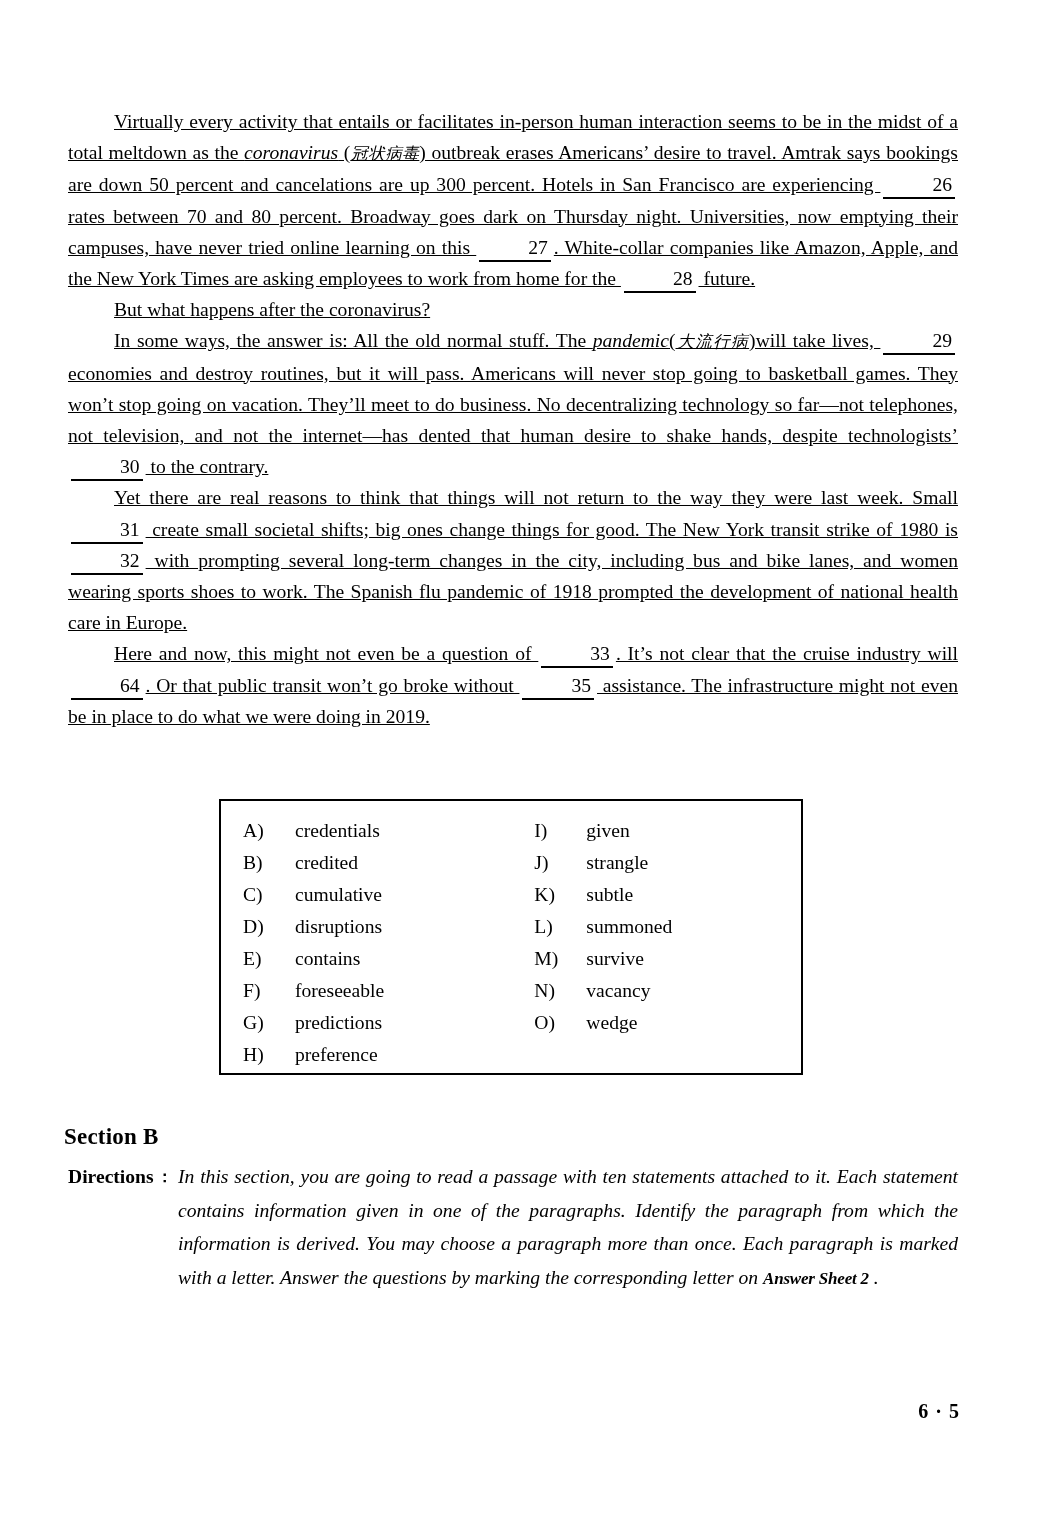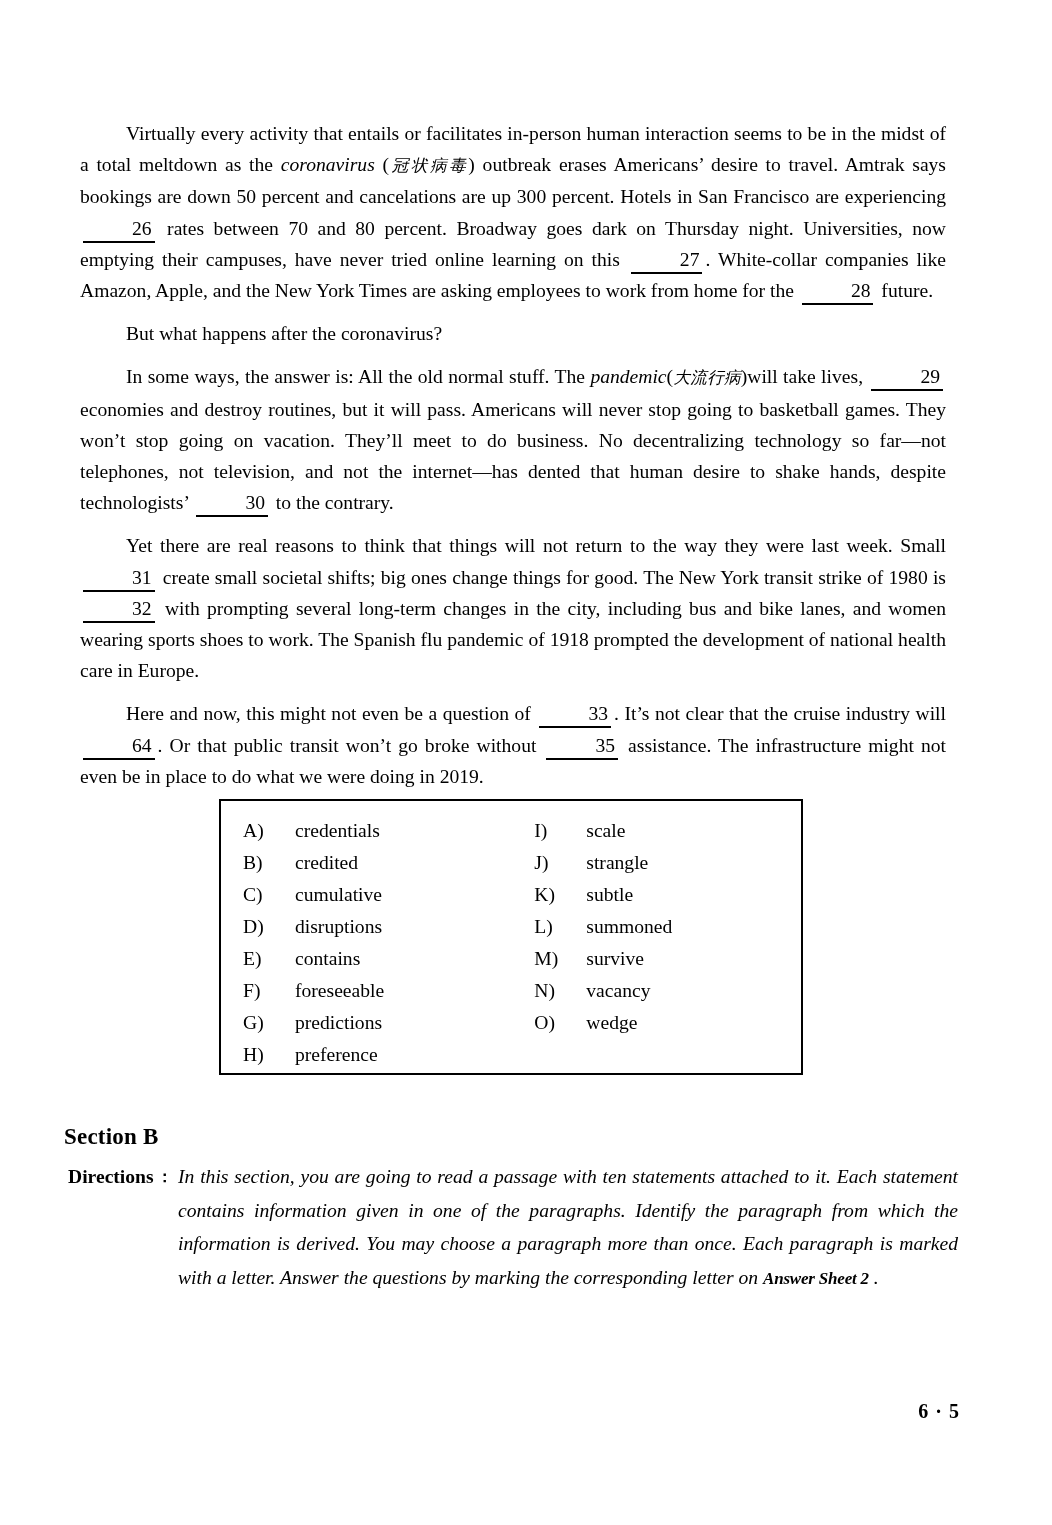--- a/index.html
+++ b/index.html
@@ -22,22 +22,23 @@
     position: absolute;
     left: 68px;
     top: 106px;
     width: 890px;
     font-size: 19.6px;
     line-height: 31.2px;
     text-align: justify;
     text-justify: inter-word;
   }
   .passage p {
-    margin: 12px;
+    margin: 0;
     text-indent: 46px;
+    text-decoration: underline;
   }
 
   .it { font-style: italic; }
   .cn {
     font-family: "DejaVu Sans", "Liberation Sans", sans-serif;
     font-style: italic;
     font-size: 16.5px;
     letter-spacing: -0.2px;
   }
 
@@ -191,21 +192,21 @@
             <span class="wb-word">predictions</span>
           </div>
           <div class="wb-item">
             <span class="wb-letter">H)</span>
             <span class="wb-word">preference</span>
           </div>
         </div>
       <div class="wb-col second" id="wb-right">
           <div class="wb-item">
             <span class="wb-letter">I)</span>
-            <span class="wb-word">scale</span>
+            <span class="wb-word">given</span>
           </div>
           <div class="wb-item">
             <span class="wb-letter">J)</span>
             <span class="wb-word">strangle</span>
           </div>
           <div class="wb-item">
             <span class="wb-letter">K)</span>
             <span class="wb-word">subtle</span>
           </div>
           <div class="wb-item">

